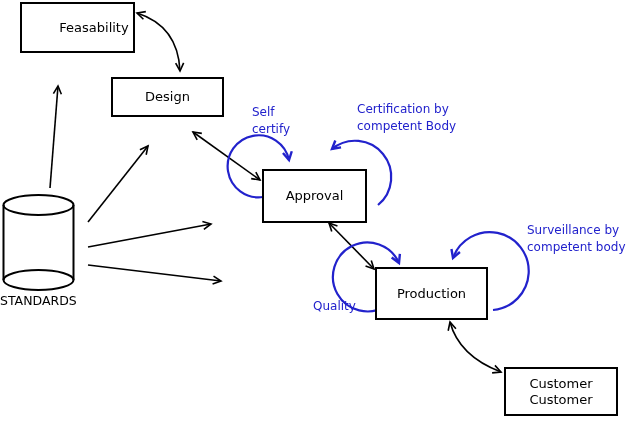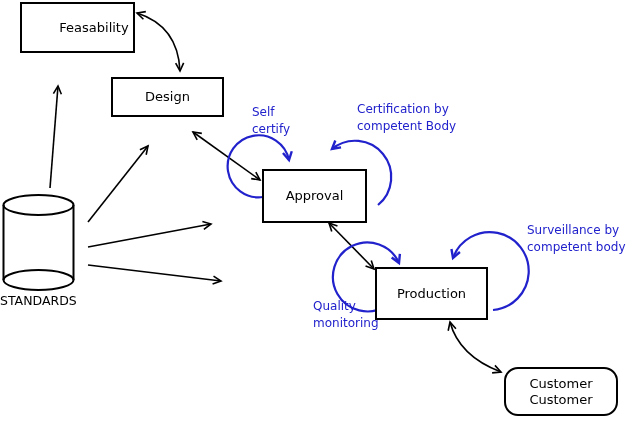--- a/index.html
+++ b/index.html
@@ -33,21 +33,21 @@
     align-items: center;
     justify-content: center;
     text-align: center;
     font-size: 13px;
     line-height: 16px;
   }
   .node-feasability  { left: 20px;  top: 2px;   width: 115px; height: 51px; padding-left: 33px; }
   .node-design       { left: 111px; top: 77px;  width: 113px; height: 40px; }
   .node-approval     { left: 262px; top: 169px; width: 105px; height: 54px; }
   .node-production   { left: 375px; top: 267px; width: 113px; height: 53px; }
-  .node-customer     { left: 504px; top: 367px; width: 114px; height: 49px; border-radius: 14px; }
+  .node-customer     { left: 504px; top: 367px; width: 114px; height: 49px; }
   .annotation {
     position: absolute;
     color: #2222cc;
     font-size: 12px;
     line-height: 17px;
     white-space: nowrap;
   }
   .ann-self-certify  { left: 252px; top: 104px; }
   .ann-certification { left: 357px; top: 101px; }
   .ann-surveillance  { left: 527px; top: 222px; }
@@ -137,16 +137,15 @@
     <div>competent Body</div>
   </div>
 
   <div class="annotation ann-surveillance">
     <div>Surveillance by</div>
     <div>competent body</div>
   </div>
 
   <div class="annotation ann-quality">
     <div>Quality</div>
-    <div>monitoring</div>
   </div>
 
 </div>
 
 </body></html>

